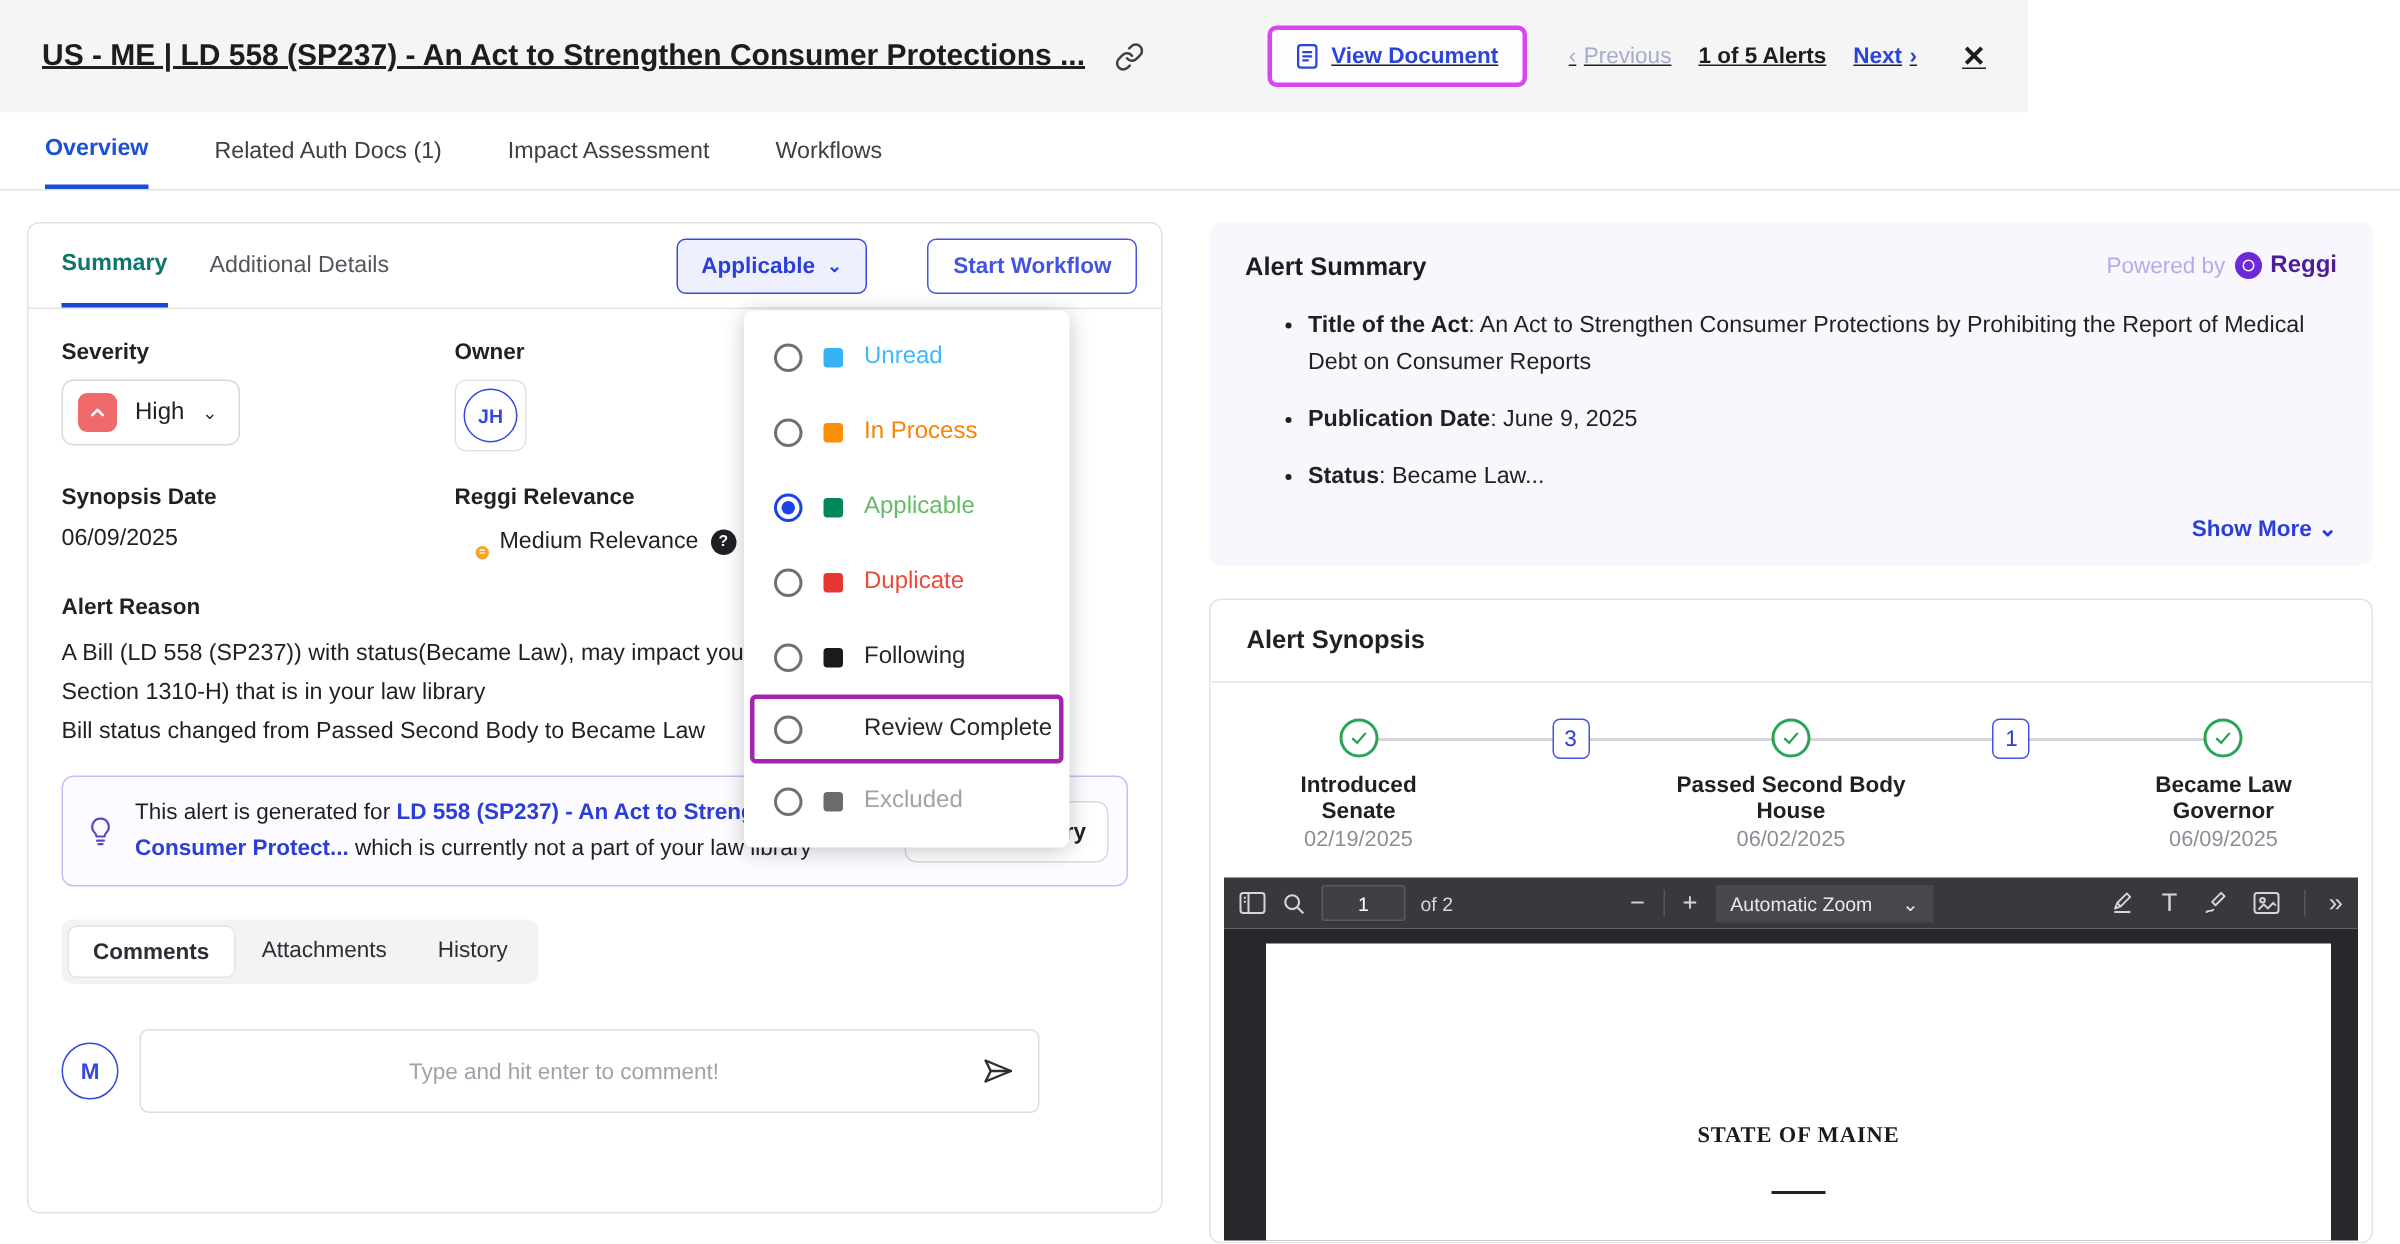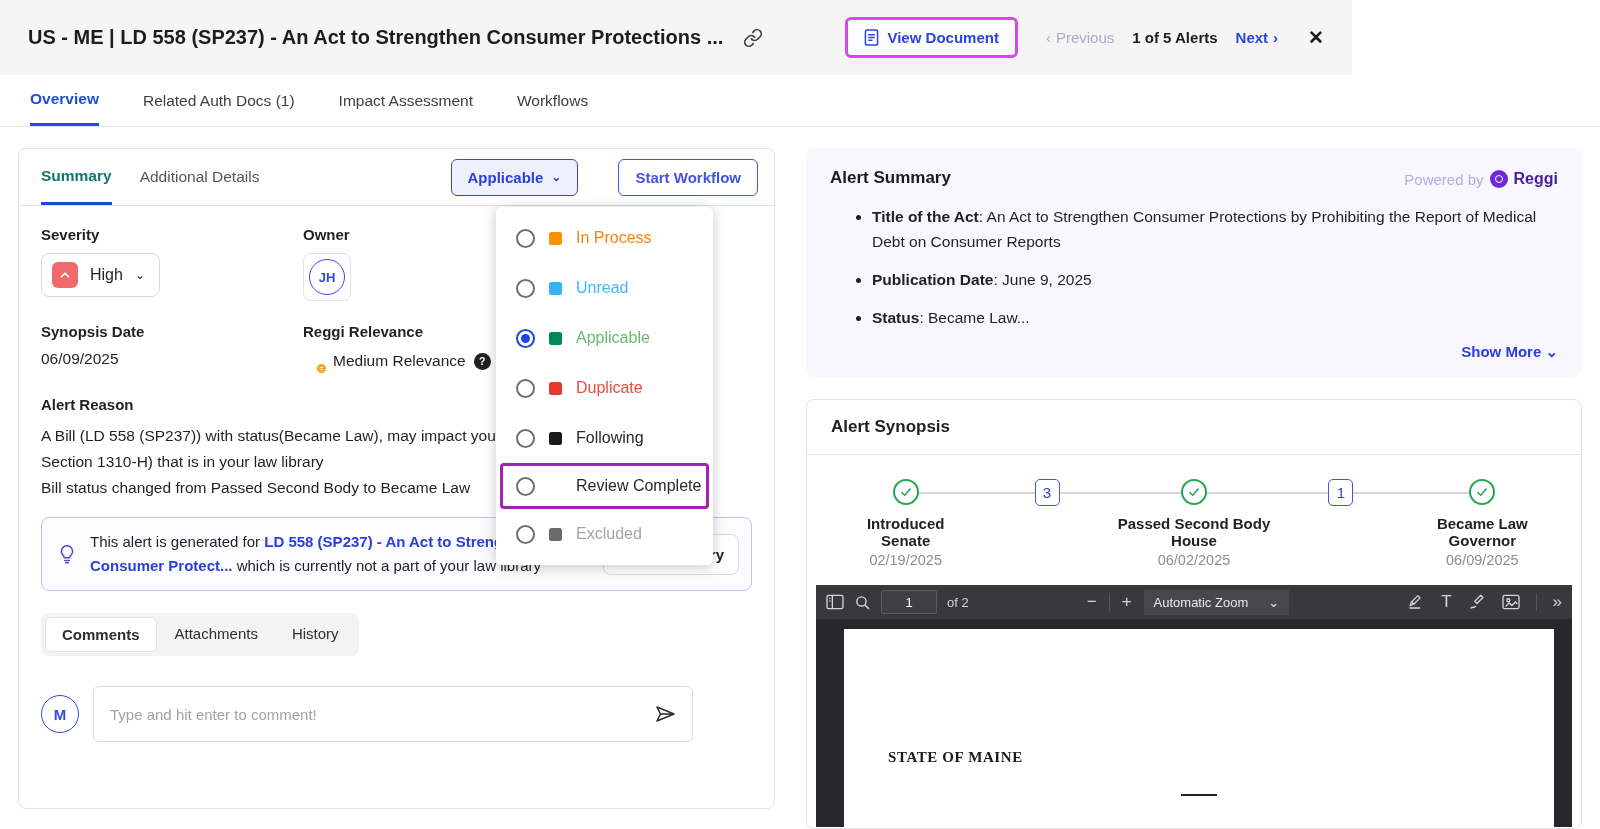--- a/index.html
+++ b/index.html
@@ -2,21 +2,21 @@
 <html><head>
 <meta charset="utf-8">
 <style>
   * { margin:0; padding:0; box-sizing:border-box; }
   html,body { background:#fff; }
   body { font-family:"Liberation Sans", sans-serif; color:#202124; }
   .page { position:relative; width:1600px; height:829px; overflow:hidden; background:#fff; }
 
   
   .top-header { position:absolute; left:0; top:0; width:1352px; height:75px; background:#f5f5f6;
-    display:flex; align-items:center; padding:0 28px; gap:14px; }
+    display:flex; align-items:center; padding:0 28px; gap:14px;text-decoration:underline; }
   .top-title { font-size:20px; font-weight:700; color:#1c1d1f; white-space:nowrap; }
   .link-ico { color:#3c4043; display:flex; margin-left:6px; }
   .header-spacer { flex:1; }
   .view-doc-btn { display:flex; align-items:center; gap:8px; background:#fdfdff; border:3px solid #d946ef;
     color:#2b44da; border-radius:6px; padding:9px 16px; font-size:15px; font-weight:600; cursor:pointer; }
   .nav-prev { color:#a6abca; font-size:15px; display:flex; gap:5px; align-items:center; margin-left:14px; }
   .nav-count { color:#1c1d1f; font-size:15px; font-weight:600; margin:0 4px; }
   .nav-next { color:#2b44da; font-size:15px; font-weight:600; display:flex; gap:5px; align-items:center; }
   .close-x { font-size:19px; color:#1c1d1f; margin-left:16px; cursor:pointer; font-weight:600; }
 
@@ -66,41 +66,41 @@
   .info-text { font-size:15px; line-height:24px; color:#1f2023; max-width:545px; }
   .info-link { color:#2b3ed8; font-weight:700; cursor:pointer; }
   .add-lib-btn { margin-left:auto; background:#fff; border:1px solid #d9dade; border-radius:8px;
     padding:11px 14px; font-size:15px; font-weight:600; color:#1f2023; white-space:nowrap; cursor:pointer; }
   .seg-control { margin-top:22px; display:inline-flex; background:#f3f3f4; border-radius:8px; padding:4px; gap:2px; }
   .seg-item { font-size:15px; color:#2c2e33; padding:8px 16px; border-radius:6px; cursor:pointer; }
   .seg-item.active { background:#fff; border:1px solid #e4e4e7; font-weight:600; }
   .comment-row { margin-top:30px; display:flex; align-items:center; gap:14px; }
   .comment-input-wrap { position:relative; flex:1; max-width:600px; }
   .comment-input { width:100%; height:56px; border:1px solid #dcdcdf; border-radius:6px; padding:0 50px 0 16px;
-    font-size:15px; color:#1f2023; font-family:"Liberation Sans", sans-serif; outline:none; }
+    font-size:15px; color:#1f2023; font-family:"Liberation Sans", sans-serif; outline:none;text-align:center; }
   .comment-input::placeholder { color:#9ea3ab; }
   .send-ico { position:absolute; right:16px; top:16px; cursor:pointer; }
 
   
   .status-menu { position:absolute; left:496px; top:207px; width:217px; background:#fff; border-radius:6px;
     box-shadow:0 2px 14px rgba(0,0,0,.22); padding:6px 0; z-index:50; }
   .menu-item { height:50px; display:flex; align-items:center; gap:14px; padding:0 14px 0 20px; cursor:pointer; }
   .menu-item.highlighted { border:3px solid #a224af; border-radius:4px; margin:0 4px; padding-left:13px; height:46px; }
   .radio { width:19px; height:19px; border-radius:50%; border:2px solid #6d7074; flex:none; background:#fff;
     display:flex; align-items:center; justify-content:center; }
   .radio.checked { border-color:#1845e3; }
   .radio.checked i { width:9px; height:9px; border-radius:50%; background:#1845e3; }
   .sq { width:13px; height:13px; border-radius:2.5px; flex:none; }
   .sq.none { background:transparent; }
   .menu-label { font-size:16px; white-space:nowrap; }
 
   
   .summary-card { position:absolute; left:806px; top:148px; width:776px; height:229px;
     background:#f8f7fd; border-radius:8px; padding:20px 24px 14px; }
-  .summary-head { display:flex; align-items:flex-end; }
+  .summary-head { display:flex; align-items:flex-start; }
   .summary-title { font-size:17px; font-weight:700; color:#1c1d1f; }
   .powered { margin-left:auto; display:flex; align-items:center; gap:6px; font-size:15px; color:#b6abe8; }
   .reggi-logo { width:18px; height:18px; border-radius:50%; background:#6d28d9; display:flex; align-items:center; justify-content:center; }
   .reggi-logo i { width:8px; height:8px; border:1.5px solid #fff; border-radius:50%; display:block; }
   .brand-name { color:#4c1d95; font-weight:700; font-size:16px; }
   .summary-bullets { margin:16px 0 0 42px; }
   .summary-bullets li { font-size:15.5px; line-height:25px; margin-bottom:13px; color:#1f2023; }
   .b-label { font-weight:700; }
   .show-more { text-align:right; color:#2b3ed8; font-weight:700; font-size:15px; margin-top:12px; cursor:pointer; }
 
@@ -139,22 +139,22 @@
   .approved-block { position:absolute; top:28px; right:40px; display:flex; align-items:stretch; }
   .approved-col { width:172px; text-align:center; padding:6px 20px 6px 0; }
   .approved-line1 { font-size:14px; font-weight:700; letter-spacing:.5px; }
   .approved-line2 { font-size:11px; margin-top:9px; }
   .approved-line3 { font-size:11.5px; margin-top:8px; }
   .block-divider { border-left:3px double #2b2b2b; }
   .chapter-col { width:158px; text-align:center; padding:6px 0 6px 14px; }
   .chapter-line1 { font-size:13.5px; font-weight:600; letter-spacing:.5px; }
   .chapter-line2 { font-size:20px; margin-top:5px; }
   .chapter-line3 { font-size:11.5px; margin-top:7px; }
-  .state-title { position:absolute; top:120px; left:0; width:100%; text-align:left; font-size:15px;
-    font-weight:700; letter-spacing:.6px;margin-left:44px; }
+  .state-title { position:absolute; top:120px; left:0; width:100%; text-align:center; font-size:15px;
+    font-weight:700; letter-spacing:.6px; }
   .state-dash { position:absolute; top:165px; left:50%; width:36px; margin-left:-18px; border-top:2px solid #222; }
 
   svg { display:block; }
 </style>
 </head>
 <body>
 
 <div class="page">
 
   <div class="top-header">
@@ -284,27 +284,27 @@
               </svg>
           </span>
         </div>
       </div>
     </div>
   </div>
 
   <div class="status-menu">
     <div class="menu-item">
       <span class="radio"></span>
+      <span class="sq" style="background: rgb(53, 180, 245);"></span>
+      <span class="menu-label" style="color: rgb(65, 185, 246);">Unread</span>
+    </div>
+    <div class="menu-item">
+      <span class="radio"></span>
       <span class="sq" style="background: rgb(251, 143, 5);"></span>
       <span class="menu-label" style="color: rgb(248, 131, 10);">In Process</span>
-    </div>
-    <div class="menu-item">
-      <span class="radio"></span>
-      <span class="sq" style="background: rgb(53, 180, 245);"></span>
-      <span class="menu-label" style="color: rgb(65, 185, 246);">Unread</span>
     </div>
     <div class="menu-item">
       <span class="radio checked">
           <i></i>
         </span>
       <span class="sq" style="background: rgb(0, 135, 90);"></span>
       <span class="menu-label" style="color: rgb(103, 187, 106);">Applicable</span>
     </div>
     <div class="menu-item">
       <span class="radio"></span>

